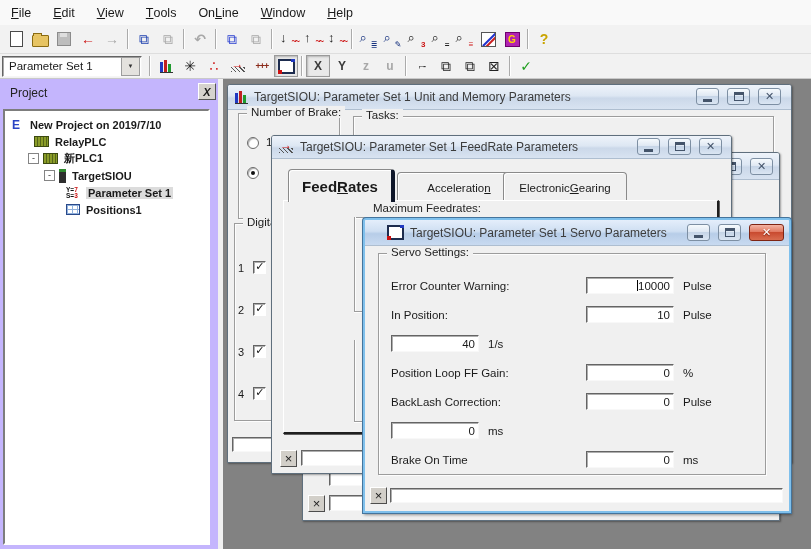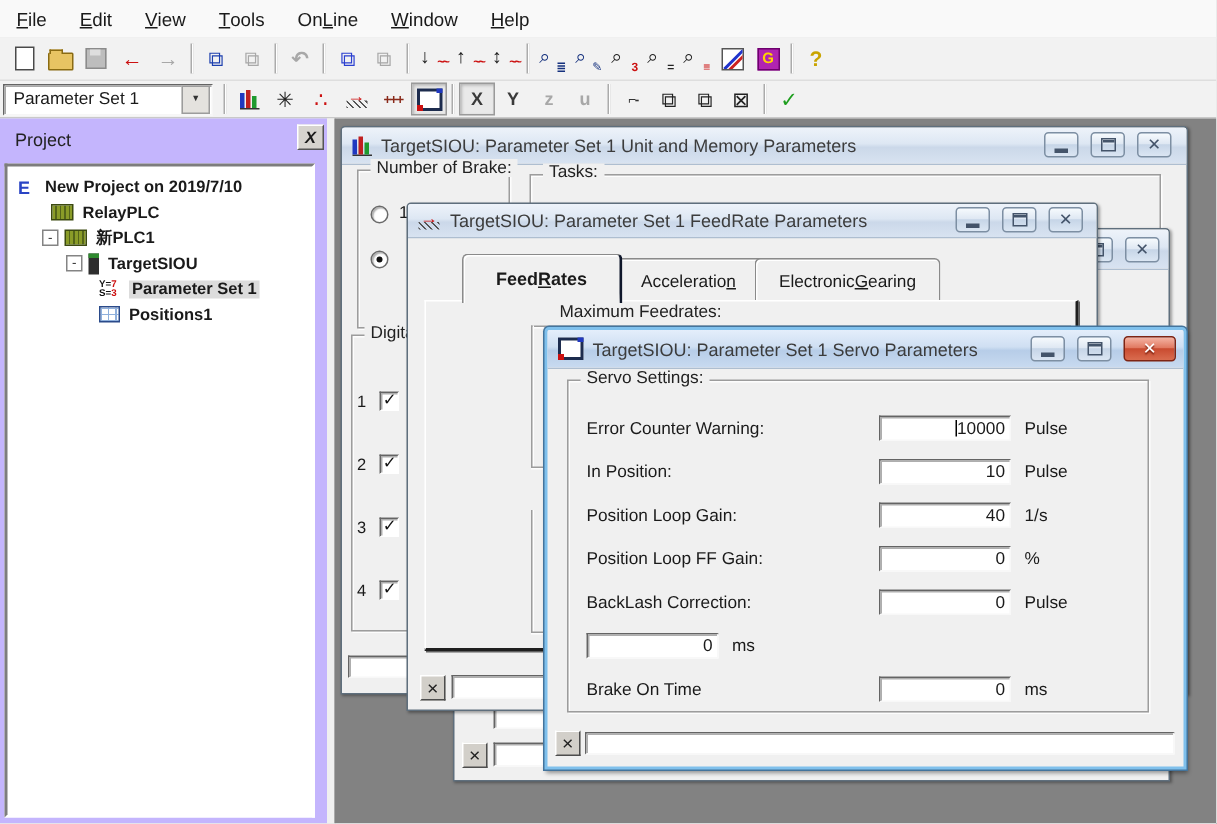--- a/index.html
+++ b/index.html
@@ -84,21 +84,21 @@
      repeating-linear-gradient(90deg,#8fb0dc 0 1px,transparent 1px 5px),#fff;}
   #splitter{position:absolute;left:218px;top:0;width:5px;height:470px;background:#f0f0f0;border-right:1px solid #b5b5b5;}
   #mdi{position:absolute;left:223px;top:0;width:588px;height:470px;background:#828282;overflow:hidden;}
   
   .win{position:absolute;background:#f0f0f0;border:1px solid #5f6f7d;border-radius:3px 3px 0 0;
        box-shadow:1px 1px 2px rgba(0,0,0,.35);}
   .titlebar{position:absolute;left:0;top:0;right:0;height:24px;border-radius:2px 2px 0 0;
        background:linear-gradient(180deg,#eef3fa 0%,#dde7f3 45%,#cbd8e9 55%,#d8e3f1 100%);
        border-bottom:1px solid #aebed0;display:flex;align-items:center;}
   .win.active{border:2px solid #7fc0ec;box-shadow:0 0 0 1px #44749c,1px 2px 3px rgba(0,0,0,.4);}
-  .win.active .titlebar{background:linear-gradient(180deg,#e4eefb 0%,#cfdff2 45%,#b7cde8 55%,#c8daf0 100%);}
+  .win.active .titlebar{background:linear-gradient(180deg,#e4eefb 0%,#cfdff2 45%,#b7cde8 55%,#c8daf0 100%);padding-left:15px;}
   .wicon{margin:0 6px 0 7px;flex:0 0 auto;}
   .wtitle{font-size:12px;color:#3c3c3c;white-space:nowrap;overflow:hidden;}
   .capbtns{position:absolute;top:3px;display:flex;gap:8px;}
   .cap{width:23px;height:17px;box-sizing:border-box;border:1px solid #7d8fa3;border-radius:3px;
        background:linear-gradient(180deg,#f6fafd,#dfe8f3 45%,#c6d5e7 50%,#dbe6f3);
        display:flex;align-items:center;justify-content:center;color:#44546a;}
   .cap .minbar{width:9px;height:3px;background:#44546a;margin-top:7px;}
   .cap .rest{width:8px;height:7px;border:1px solid #44546a;box-shadow:inset 0 2px 0 #44546a;}
   .cap.close{font-weight:bold;font-size:11px;}
   .cap.close-red{width:35px;background:linear-gradient(180deg,#f4b4a4,#e17a62 45%,#c94b30 50%,#d96c4f);
@@ -118,21 +118,21 @@
   .radio.sel::after{content:"";display:block;width:4px;height:4px;border-radius:50%;background:#111;margin:3px 0 0 3px;}
   .chk{width:13px;height:13px;box-sizing:border-box;background:#fff;position:relative;
      border-top:1px solid #646464;border-left:1px solid #646464;border-bottom:1px solid #fff;border-right:1px solid #fff;
      box-shadow:inset 1px 1px 0 #aeaeae;}
   .chk::after{content:"✓";position:absolute;left:1px;top:-2px;font-size:11px;font-weight:bold;color:#111;}
   
   .tab{position:absolute;box-sizing:border-box;background:#f0f0f0;border:1px solid #8a8a8a;border-bottom:none;
      border-radius:4px 4px 0 0;box-shadow:inset 1px 1px 0 #fff;display:flex;align-items:center;justify-content:center;
      font-size:11.5px;z-index:1;}
   .tab .u{text-decoration:underline;}
-  .tab.active{font-weight:bold;font-size:12px;z-index:3;border-right:2px solid #0f172a;margin-left:20px;}
+  .tab.active{font-weight:bold;font-size:15px;z-index:3;border-right:4px solid #0f172a;}
   .tabpanel{position:absolute;box-sizing:border-box;background:#f0f0f0;z-index:2;
      border-top:1px solid #fff;border-left:1px solid #fff;border-right:2px solid #1f1f1f;border-bottom:2px solid #1f1f1f;
      box-shadow:1px 1px 0 #606060;}
   .etchv{position:absolute;width:1px;background:#9c9c9c;box-shadow:1px 0 0 #fdfdfd;}
   .etchh{position:absolute;height:1px;background:#9c9c9c;box-shadow:0 1px 0 #fdfdfd;}
   
   #servo-rows{position:absolute;left:12px;top:0;right:0;bottom:0;padding-top:23px;}
   .srow{display:flex;align-items:center;height:17px;margin-bottom:12px;font-size:11.5px;}
   .srow .slbl{width:195px;color:#1a1a1a;}
   .srow .val{width:88px;height:17px;display:flex;align-items:center;justify-content:flex-end;
@@ -517,21 +517,20 @@
                 <span class="unit">Pulse</span>
               </div>
               <div class="srow">
                 <span class="slbl">In Position:</span>
                 <div class="val sunken">
                   <span>10</span>
                 </div>
                 <span class="unit">Pulse</span>
               </div>
               <div class="srow">
-                <span class="slbl">Position Loop Gain:</span>
                 <div class="val sunken">
                   <span>40</span>
                 </div>
                 <span class="unit">1/s</span>
               </div>
               <div class="srow">
                 <span class="slbl">Position Loop FF Gain:</span>
                 <div class="val sunken">
                   <span>0</span>
                 </div>

